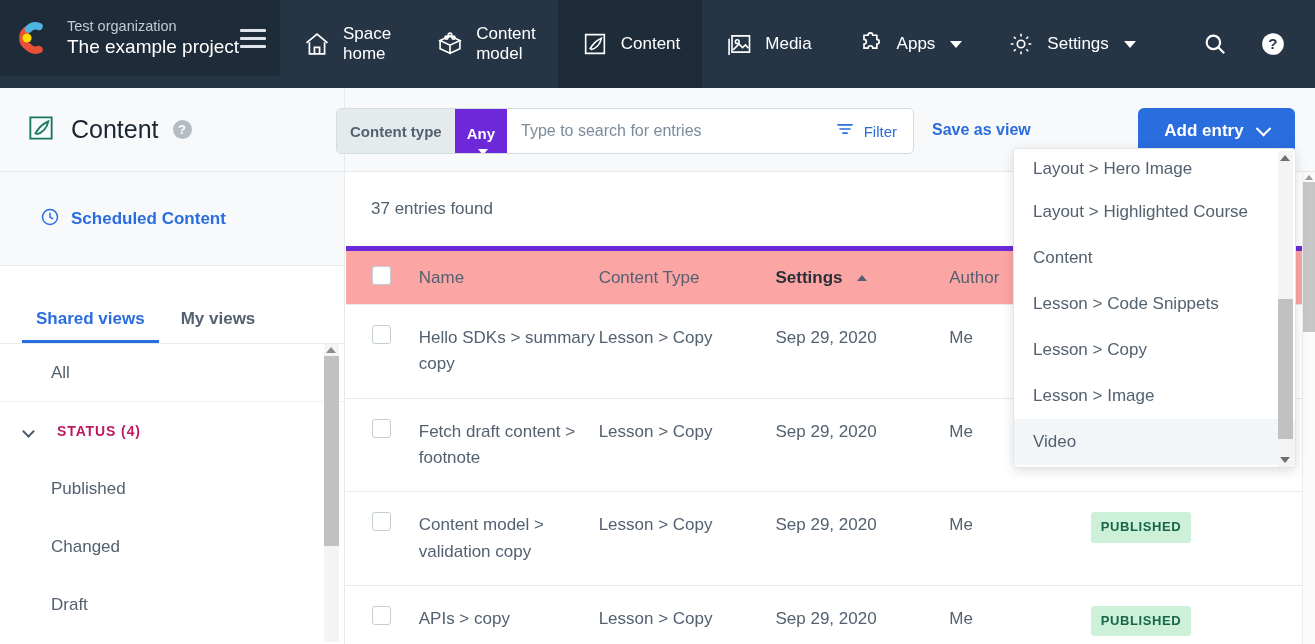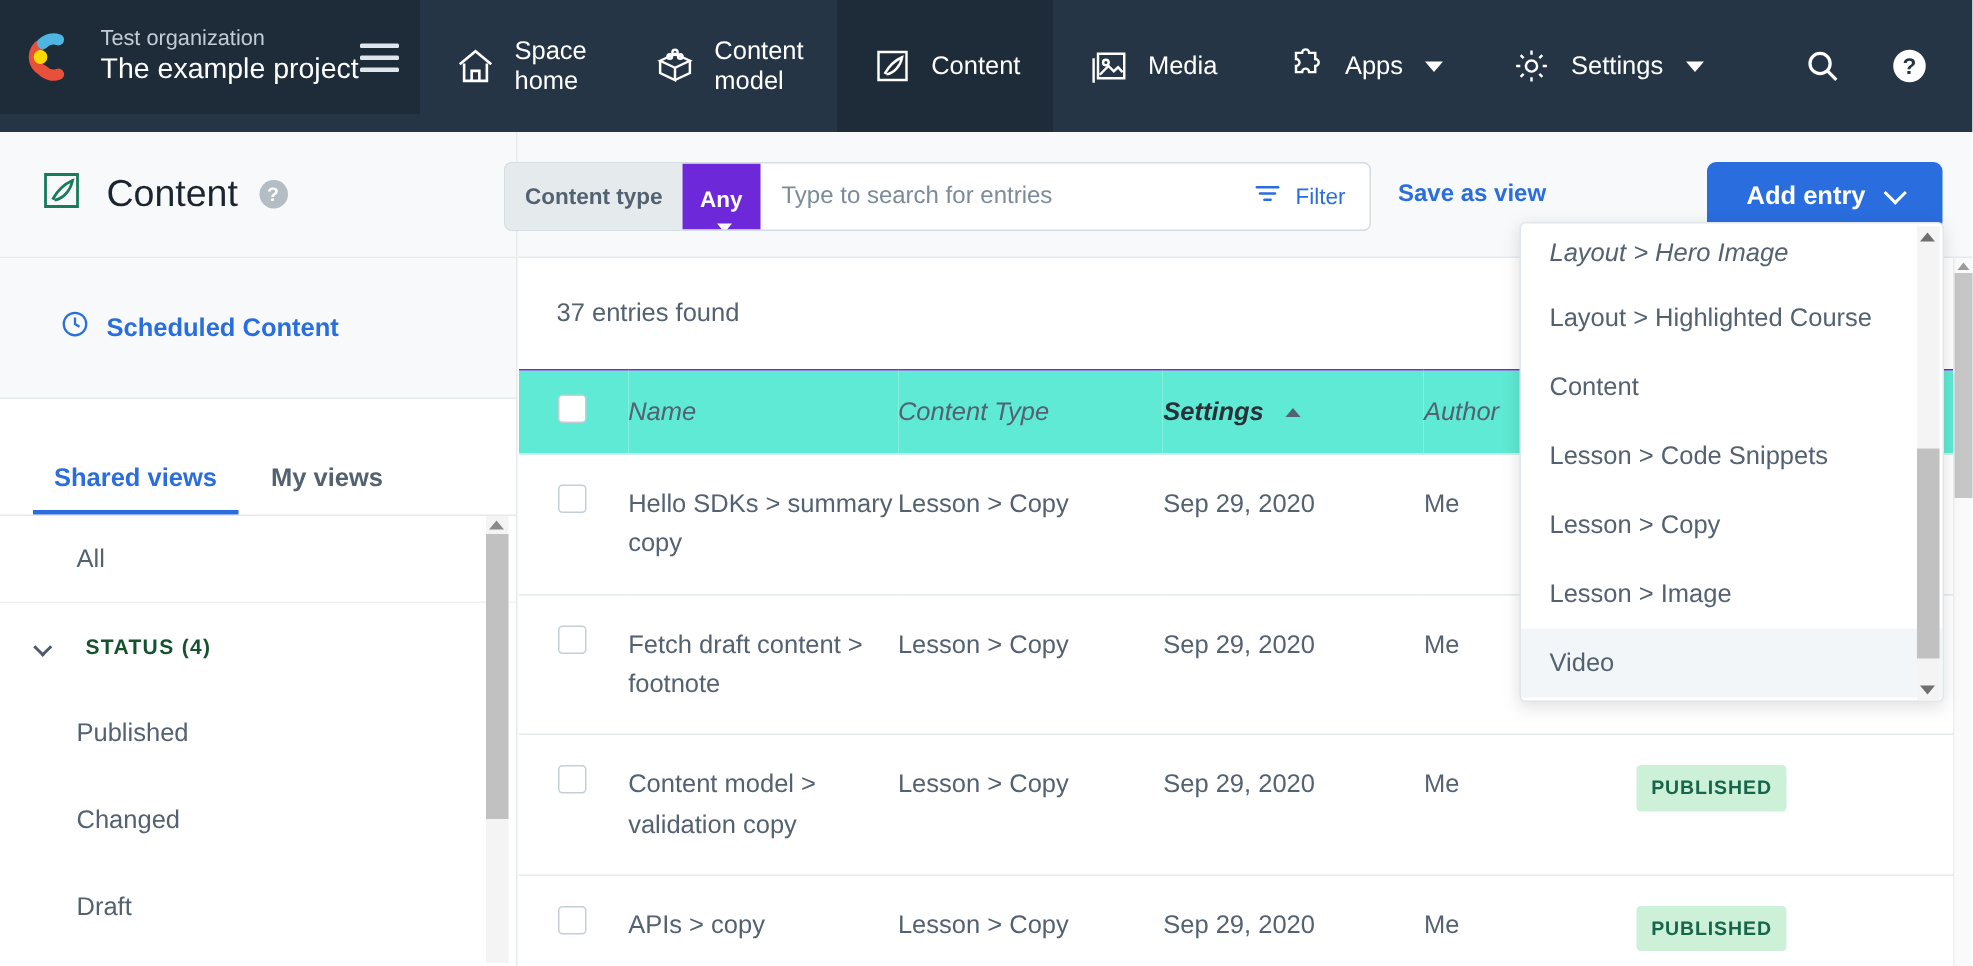--- a/index.html
+++ b/index.html
@@ -98,43 +98,43 @@
   .sched-lbl { color: #2a6ddf; font-size: 17px; font-weight: bold; }
   .views-tabs { display: flex; height: 78px; align-items: flex-end; padding-left: 22px;
     border-bottom: 1px solid #e5ebed; background: #fff; gap: 8px;}
   .vtab { font-size: 17px; font-weight: bold; color: #536171; padding: 0 14px 14px 14px;
     cursor: pointer; text-align: right; }
   .vtab.active { color: #2a6ddf; box-shadow: inset 0 -3px 0 0 #2a6ddf; }
   .views-list { position: relative; height: 298px; overflow: hidden; }
   .vrow { height: 58px; display: flex; align-items: center; padding-left: 51px;
     font-size: 17px; color: #536171; cursor: pointer; border-bottom: 1px solid #eef2f4;}
   .vrow.group { padding-left: 16px; gap: 14px; font-size: 14px; font-weight: bold;
-    letter-spacing: 0.9px; color: #14532d; border-bottom: none; }
+    letter-spacing: 0.9px; color: #be185d; border-bottom: none; }
   .vrow.plain { border-bottom: none; }
   .chev-sm { width: 9px; height: 9px; border-right: 2px solid #4d5b6b;
     border-bottom: 2px solid #4d5b6b; transform: rotate(45deg) translate(-2px,-2px); flex: 0 0 9px;
     margin-left: 8px;}
   .sb-scroll { position: absolute; right: 5px; top: 0; width: 15px; height: 298px;
     background: #f4f4f4; }
   .sb-scroll .up { position: absolute; top: 3px; left: 2px; width: 0; height: 0;
     border-left: 5px solid transparent; border-right: 5px solid transparent; border-bottom: 6px solid #8b8b8b;}
   .sb-thumb { position: absolute; top: 12px; left: 0; width: 15px; height: 190px; background: #c1c1c1; }
 
   
   .main { position: absolute; left: 346px; top: 172px; width: 957px; height: 472px;
     background: #fff; }
   .entries-bar { display: flex; align-items: center; height: 74px; padding: 0 0 0 25px; }
   .entries-count { font-size: 17px; color: #536171; }
   .usage { margin-left: auto; margin-right: 22px; font-size: 17px; color: #536171; }
 
   table.entries { width: 100%; border-collapse: collapse; table-layout: fixed; }
   table.entries th {
     text-align: left; font-size: 17px; color: #536171; font-weight: normal;
-    height: 56px; background: #5eead4; border-top: 1px solid #6d28d9;
-    border-bottom: 1px solid #e5ebed; padding: 0; vertical-align: middle; font-style: italic;
+    height: 56px; background: #fca5a5; border-top: 5px solid #6d28d9;
+    border-bottom: 1px solid #e5ebed; padding: 0; vertical-align: middle;
   }
   table.entries th.sorted { font-weight: bold; color: #2a3039; }
   table.entries td { font-size: 17px; color: #536171; padding: 20px 0; vertical-align: top;
     border-bottom: 1px solid #e5ebed; line-height: 1.55; }
   .col-cb { width: 72px; padding-left: 26px !important; }
   .col-name { width: 178px; }
   .col-type { width: 175px; }
   .col-upd { width: 172px; }
   .col-auth { width: 140px; }
   .col-stat { width: 210px; }
@@ -415,21 +415,21 @@
         <td class="col-auth">Me</td>
         <td class="col-stat">
           <span class="badge">PUBLISHED</span>
         </td>
       </tr>
     </tbody>
   </table>
 </div>
 
 <div class="ct-dropdown">
-  <div class="ct-opt" style="height:40px;font-style:italic;">Layout &gt; Hero Image</div>
+  <div class="ct-opt" style="height:40px;">Layout &gt; Hero Image</div>
   <div class="ct-opt">Layout &gt; Highlighted Course</div>
   <div class="ct-opt">Content</div>
   <div class="ct-opt">Lesson &gt; Code Snippets</div>
   <div class="ct-opt">Lesson &gt; Copy</div>
   <div class="ct-opt">Lesson &gt; Image</div>
   <div class="ct-opt hover">Video</div>
   <div class="dd-scroll">
     <div class="dd-up"></div>
     <div class="dd-thumb"></div>
     <div class="dd-down"></div>

